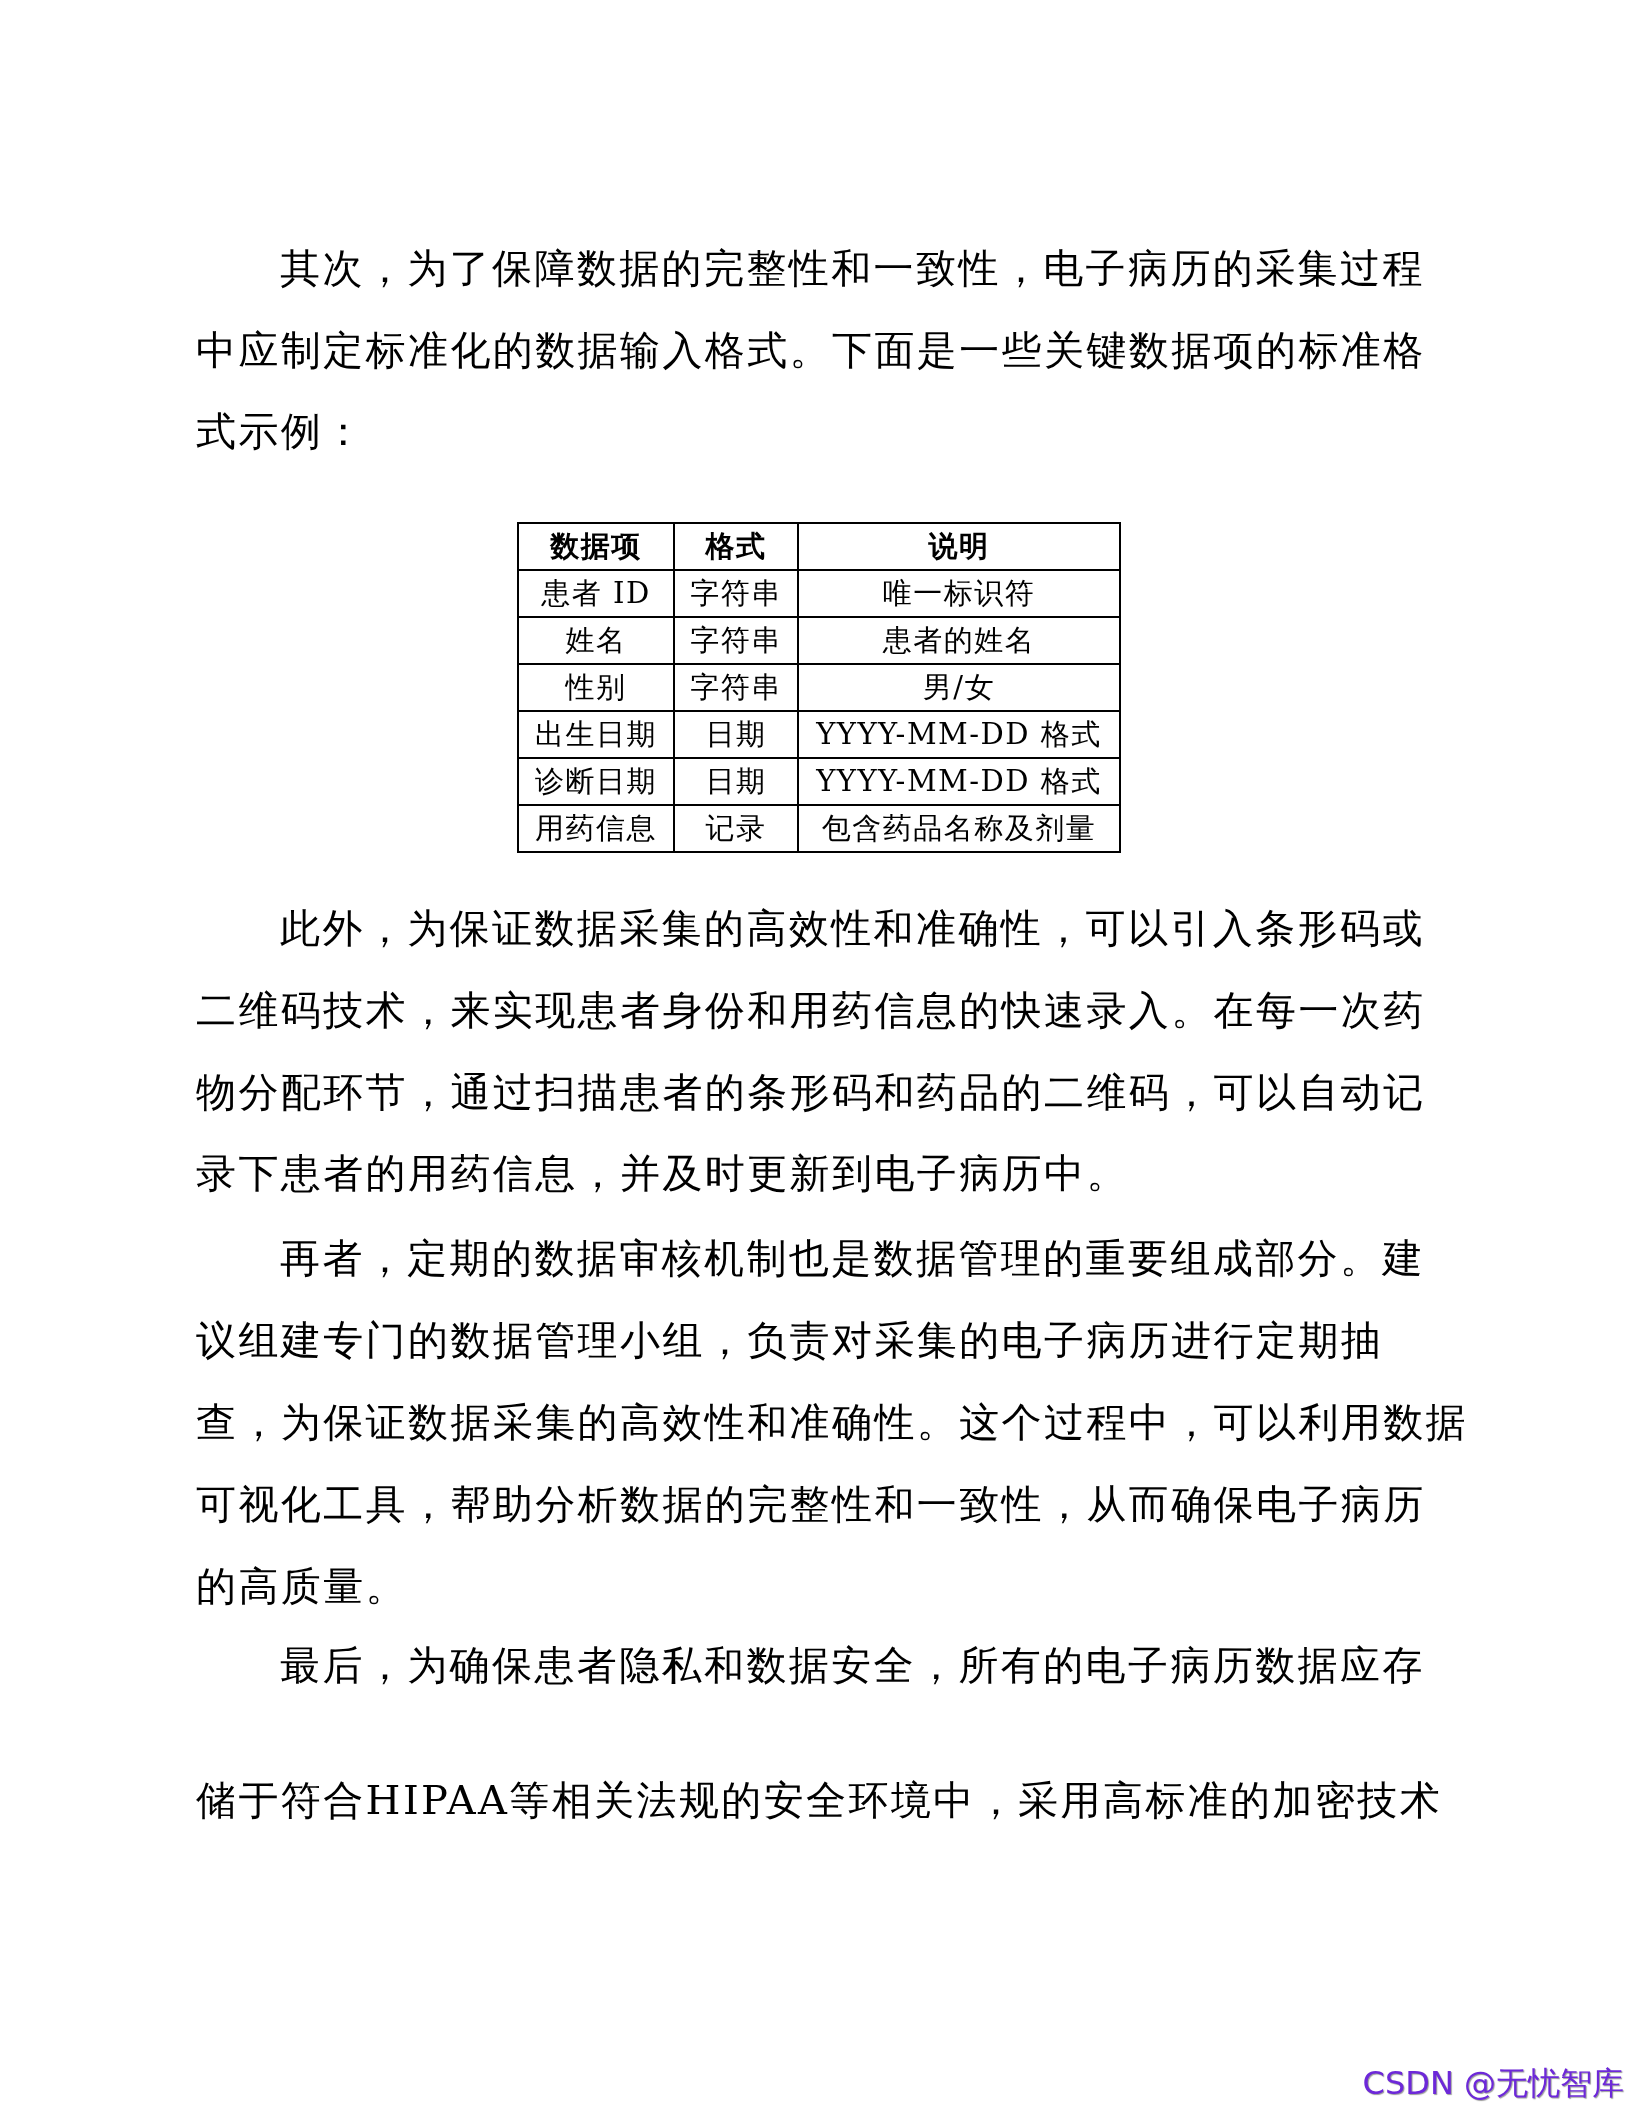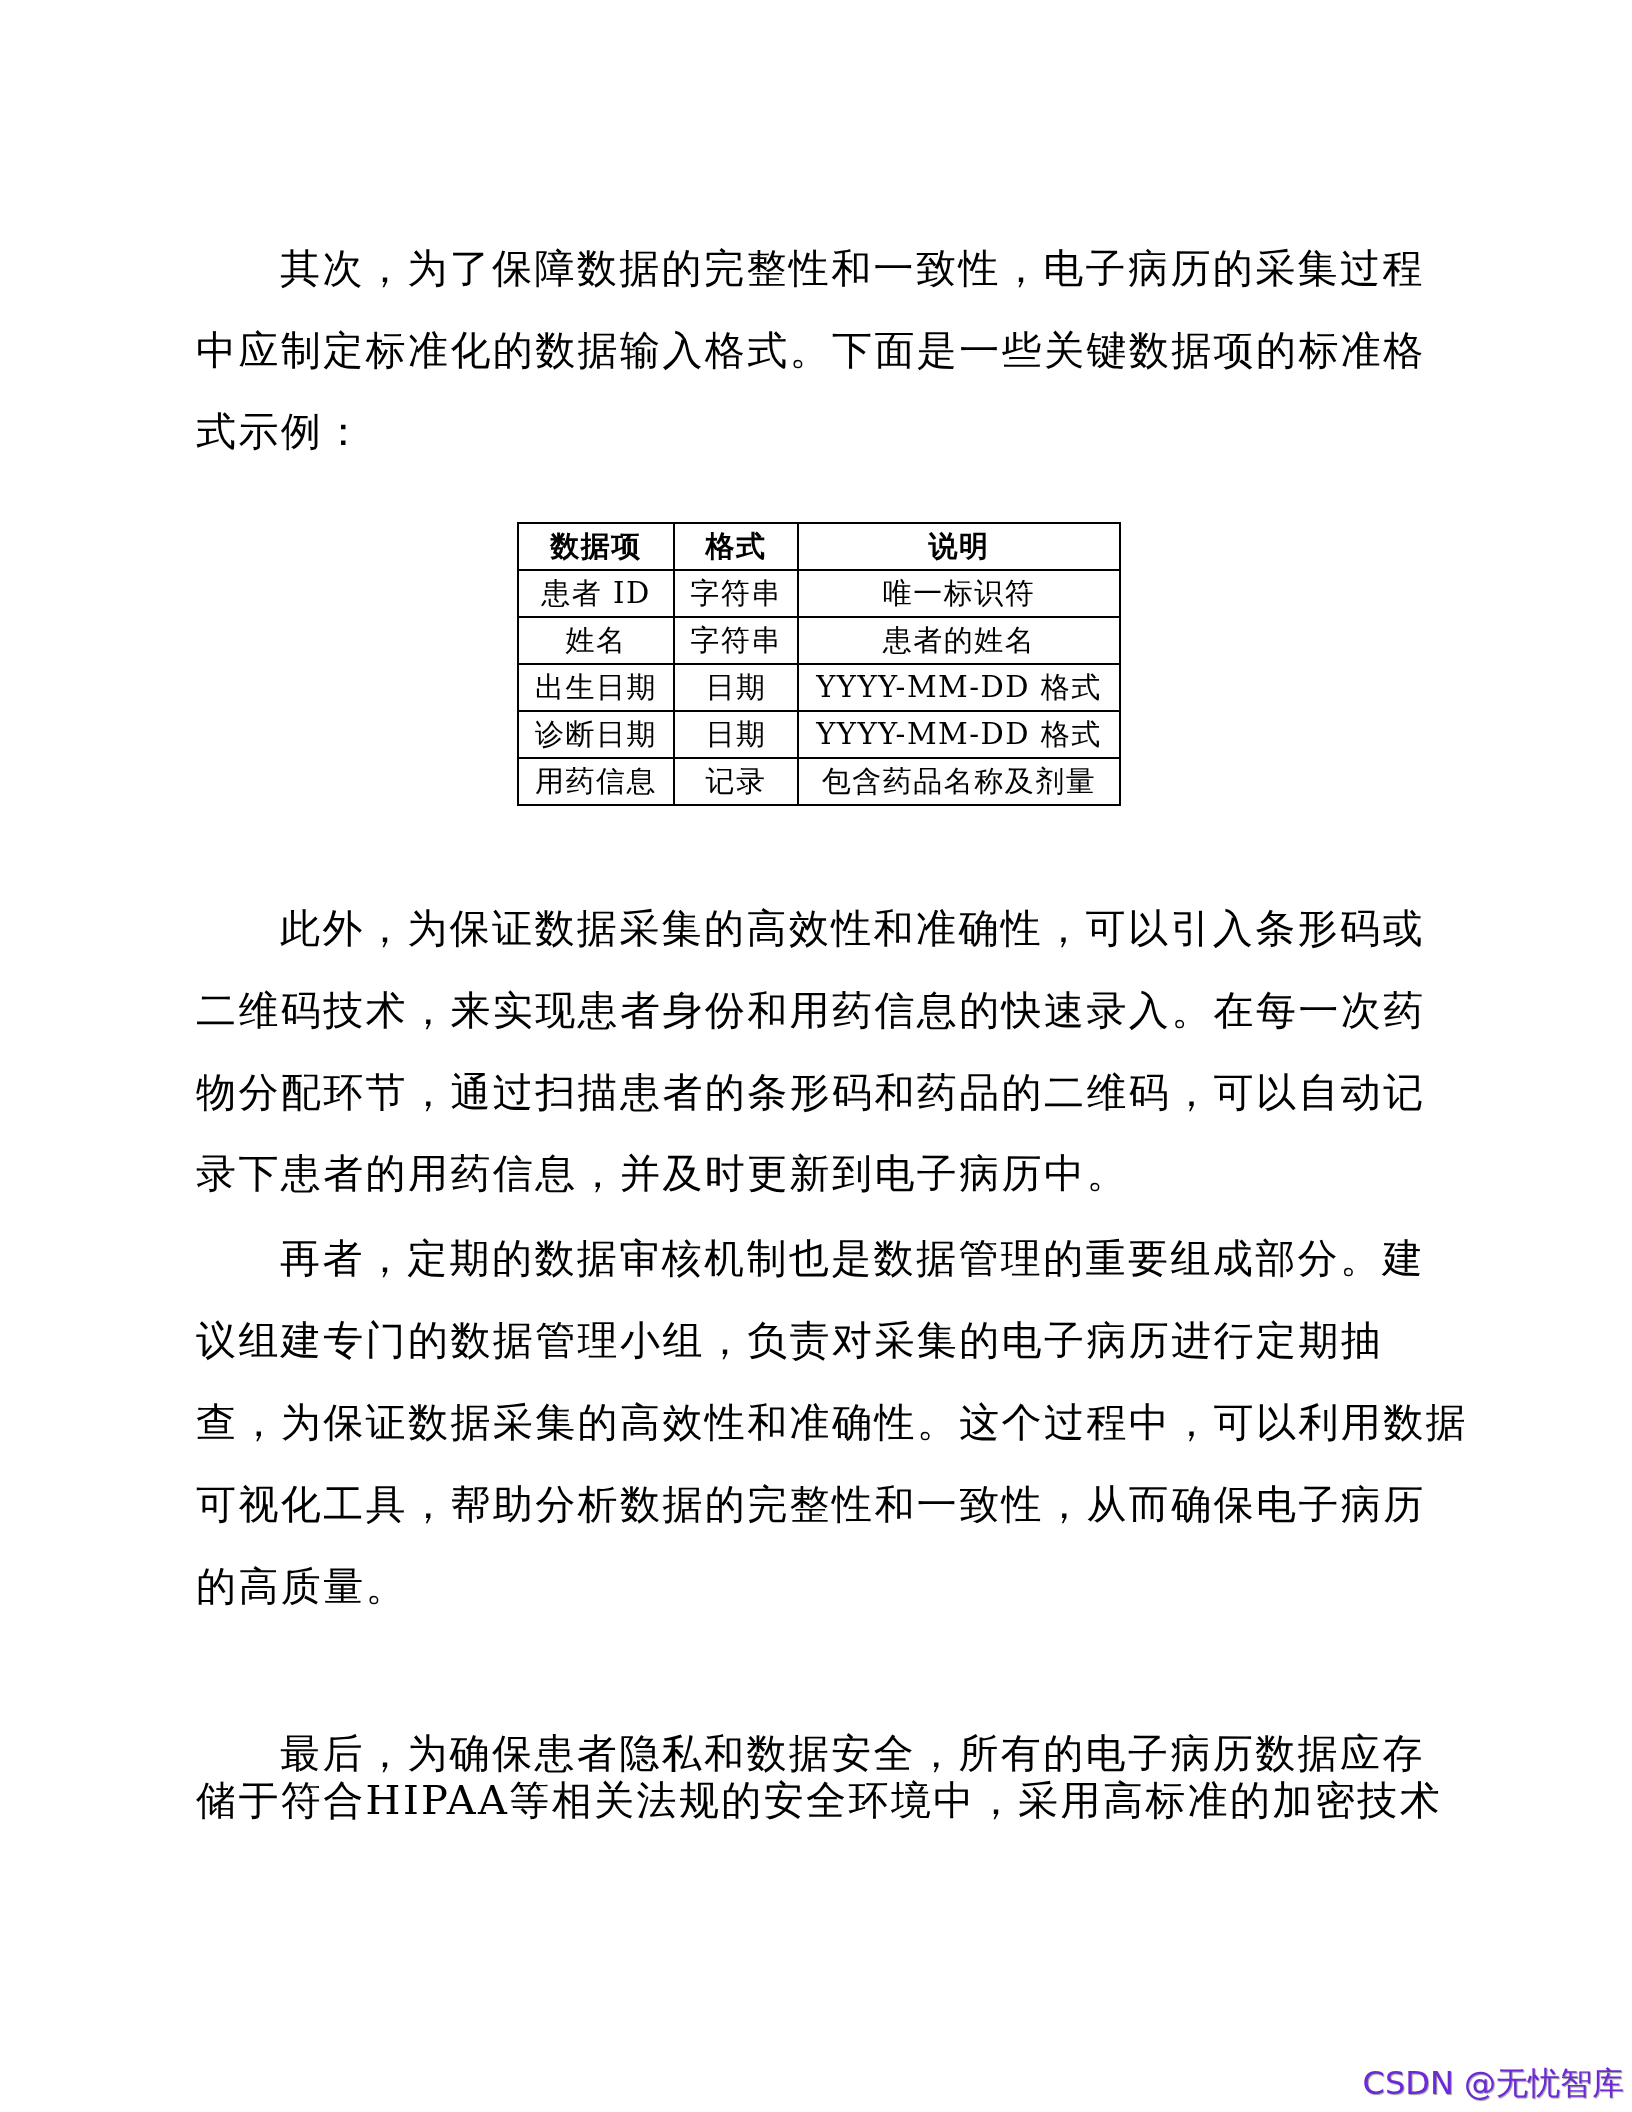--- a/index.html
+++ b/index.html
@@ -59,20 +59,25 @@
         <td>患者 ID</td>
         <td>字符串</td>
         <td>唯一标识符</td>
       </tr>
       <tr>
         <td>姓名</td>
         <td>字符串</td>
         <td>患者的姓名</td>
       </tr>
       <tr>
+        <td>性别</td>
+        <td>字符串</td>
+        <td>男/女</td>
+      </tr>
+      <tr>
         <td>出生日期</td>
         <td>日期</td>
         <td>YYYY-MM-DD 格式</td>
       </tr>
       <tr>
         <td>诊断日期</td>
         <td>日期</td>
         <td>YYYY-MM-DD 格式</td>
       </tr>
       <tr>
@@ -92,18 +97,18 @@
 
   <div>
     <div class="line indent" style="top:1228px;">再者，定期的数据审核机制也是数据管理的重要组成部分。建</div>
     <div class="line" style="top:1310px;">议组建专门的数据管理小组，负责对采集的电子病历进行定期抽</div>
     <div class="line" style="top:1392px;">查，为保证数据采集的高效性和准确性。这个过程中，可以利用数据</div>
     <div class="line" style="top:1474px;">可视化工具，帮助分析数据的完整性和一致性，从而确保电子病历</div>
     <div class="line" style="top:1556px;">的高质量。</div>
   </div>
 
   <div>
-    <div class="line indent" style="top:1723px;">最后，为确保患者隐私和数据安全，所有的电子病历数据应存</div>
+    <div class="line indent" style="top:1635px;">最后，为确保患者隐私和数据安全，所有的电子病历数据应存</div>
     <div class="line" style="top:1723px;margin-top:47px;">储于符合HIPAA等相关法规的安全环境中，采用高标准的加密技术</div>
   </div>
 
   <div class="watermark">CSDN @无忧智库</div>
 </div>
 
 </body></html>

